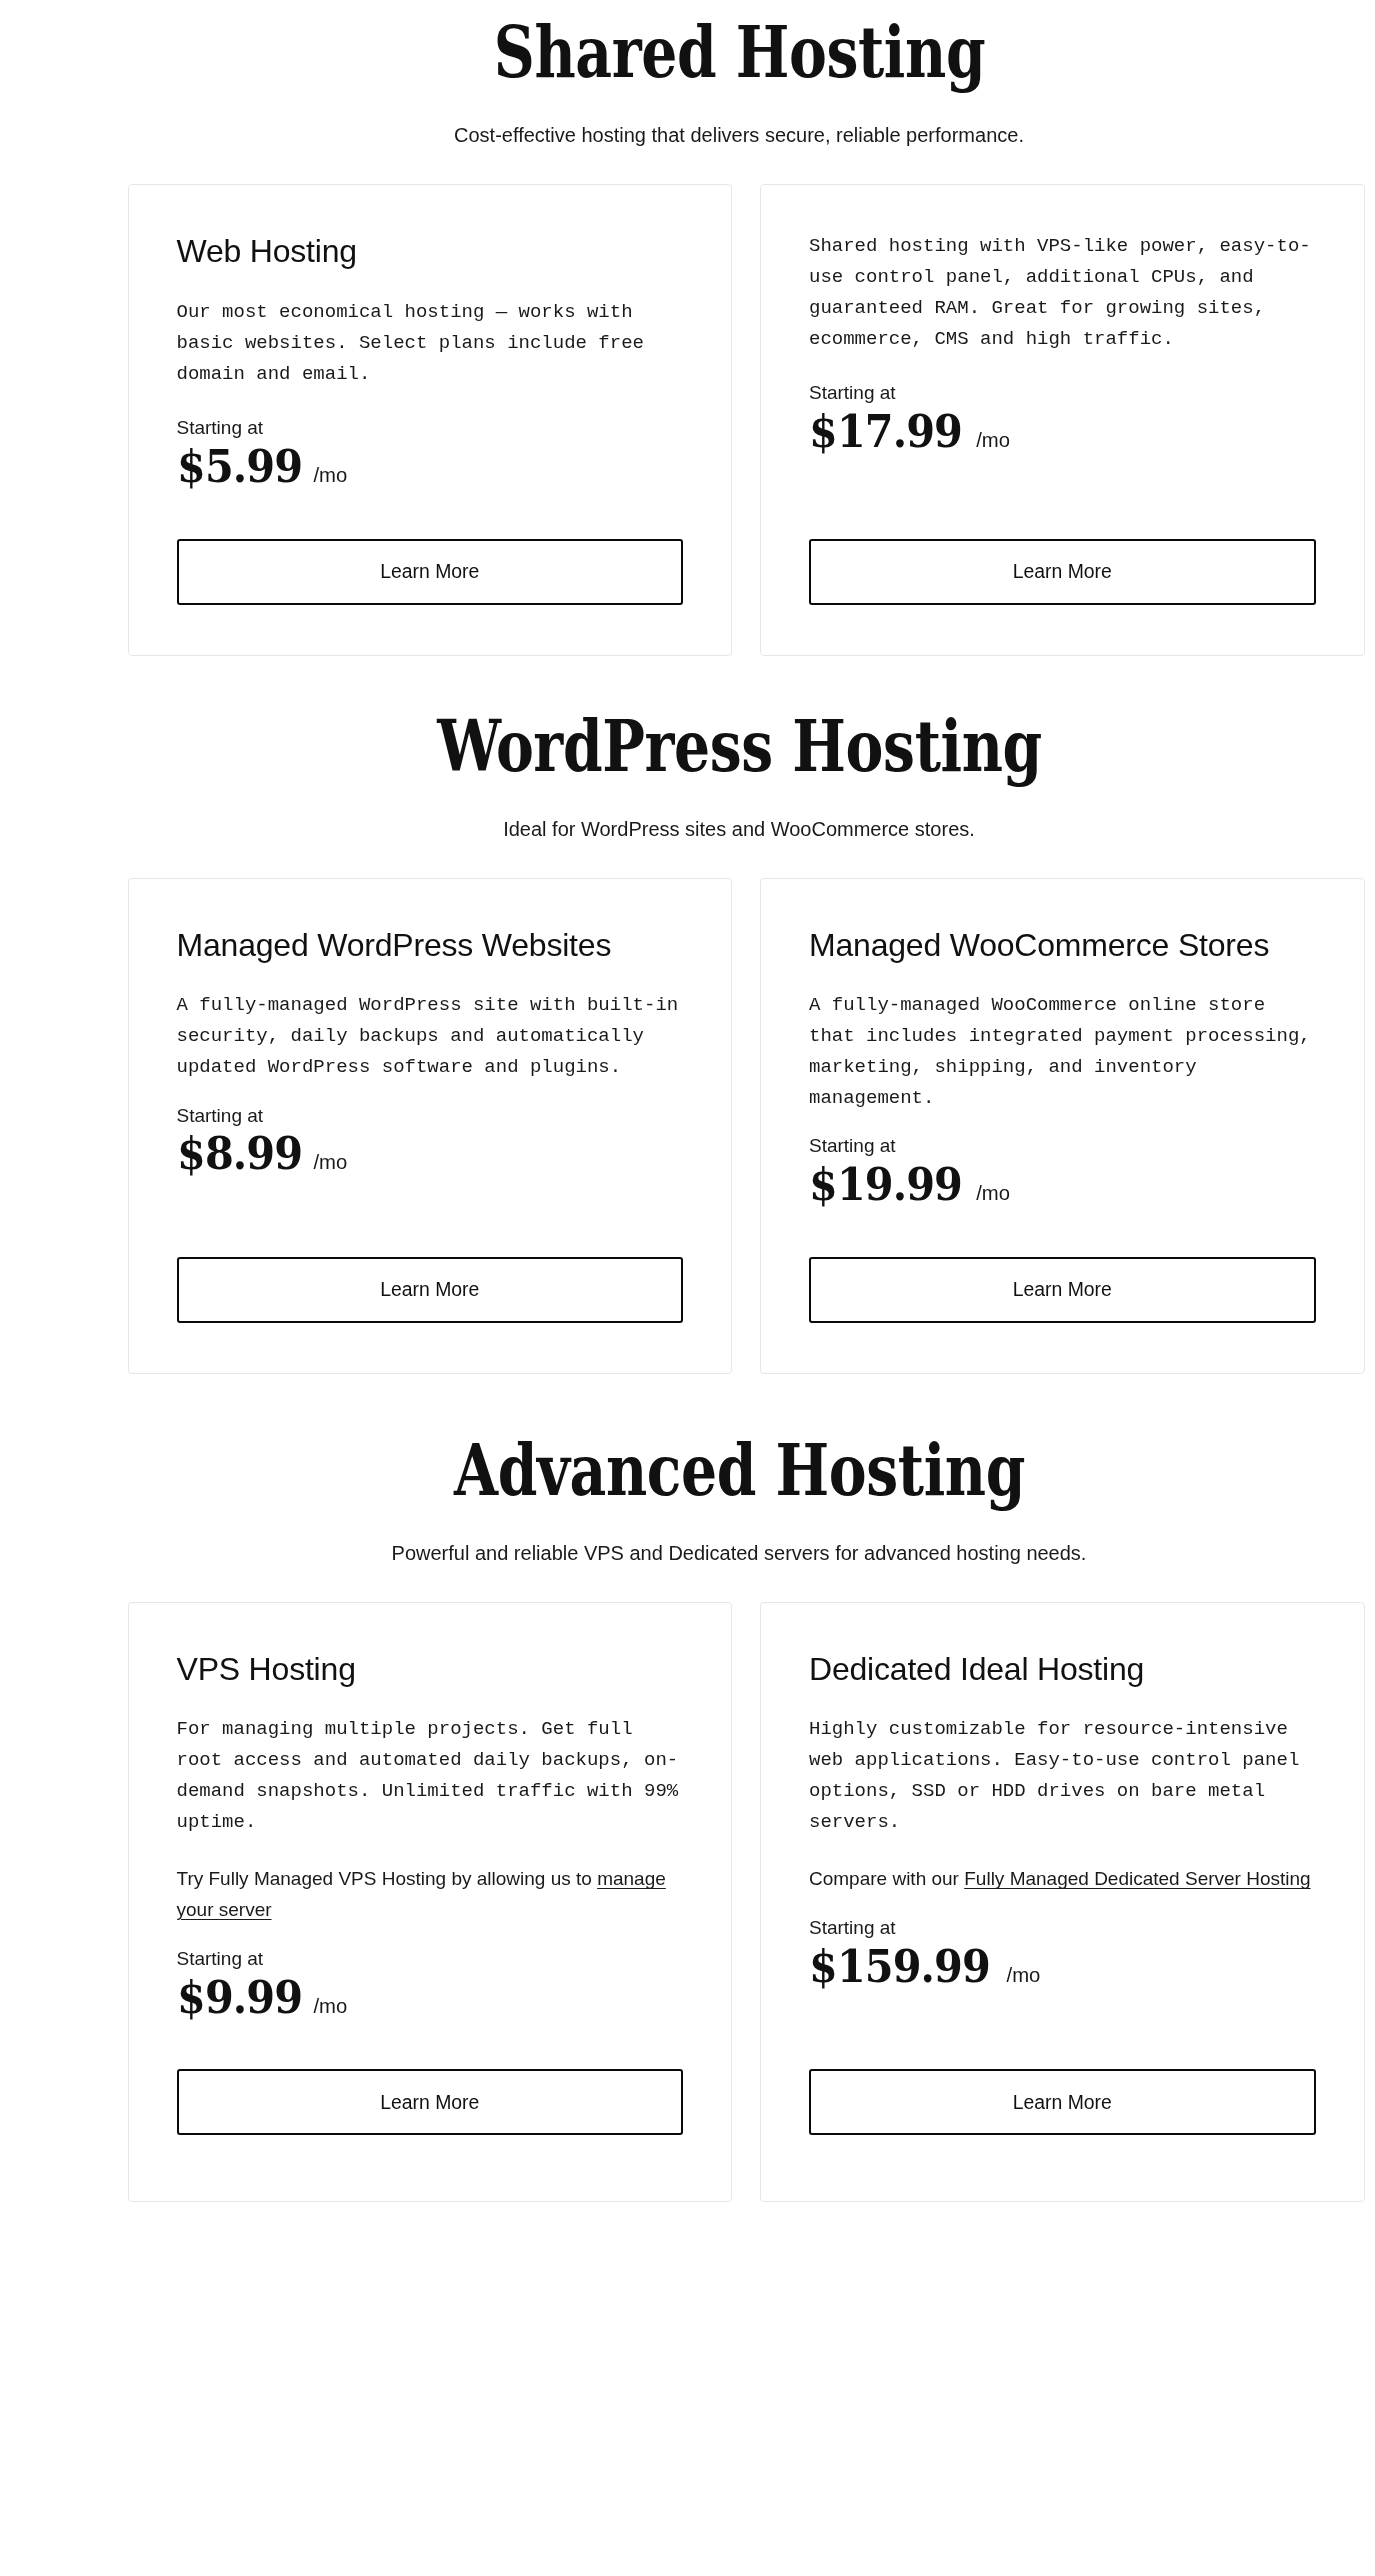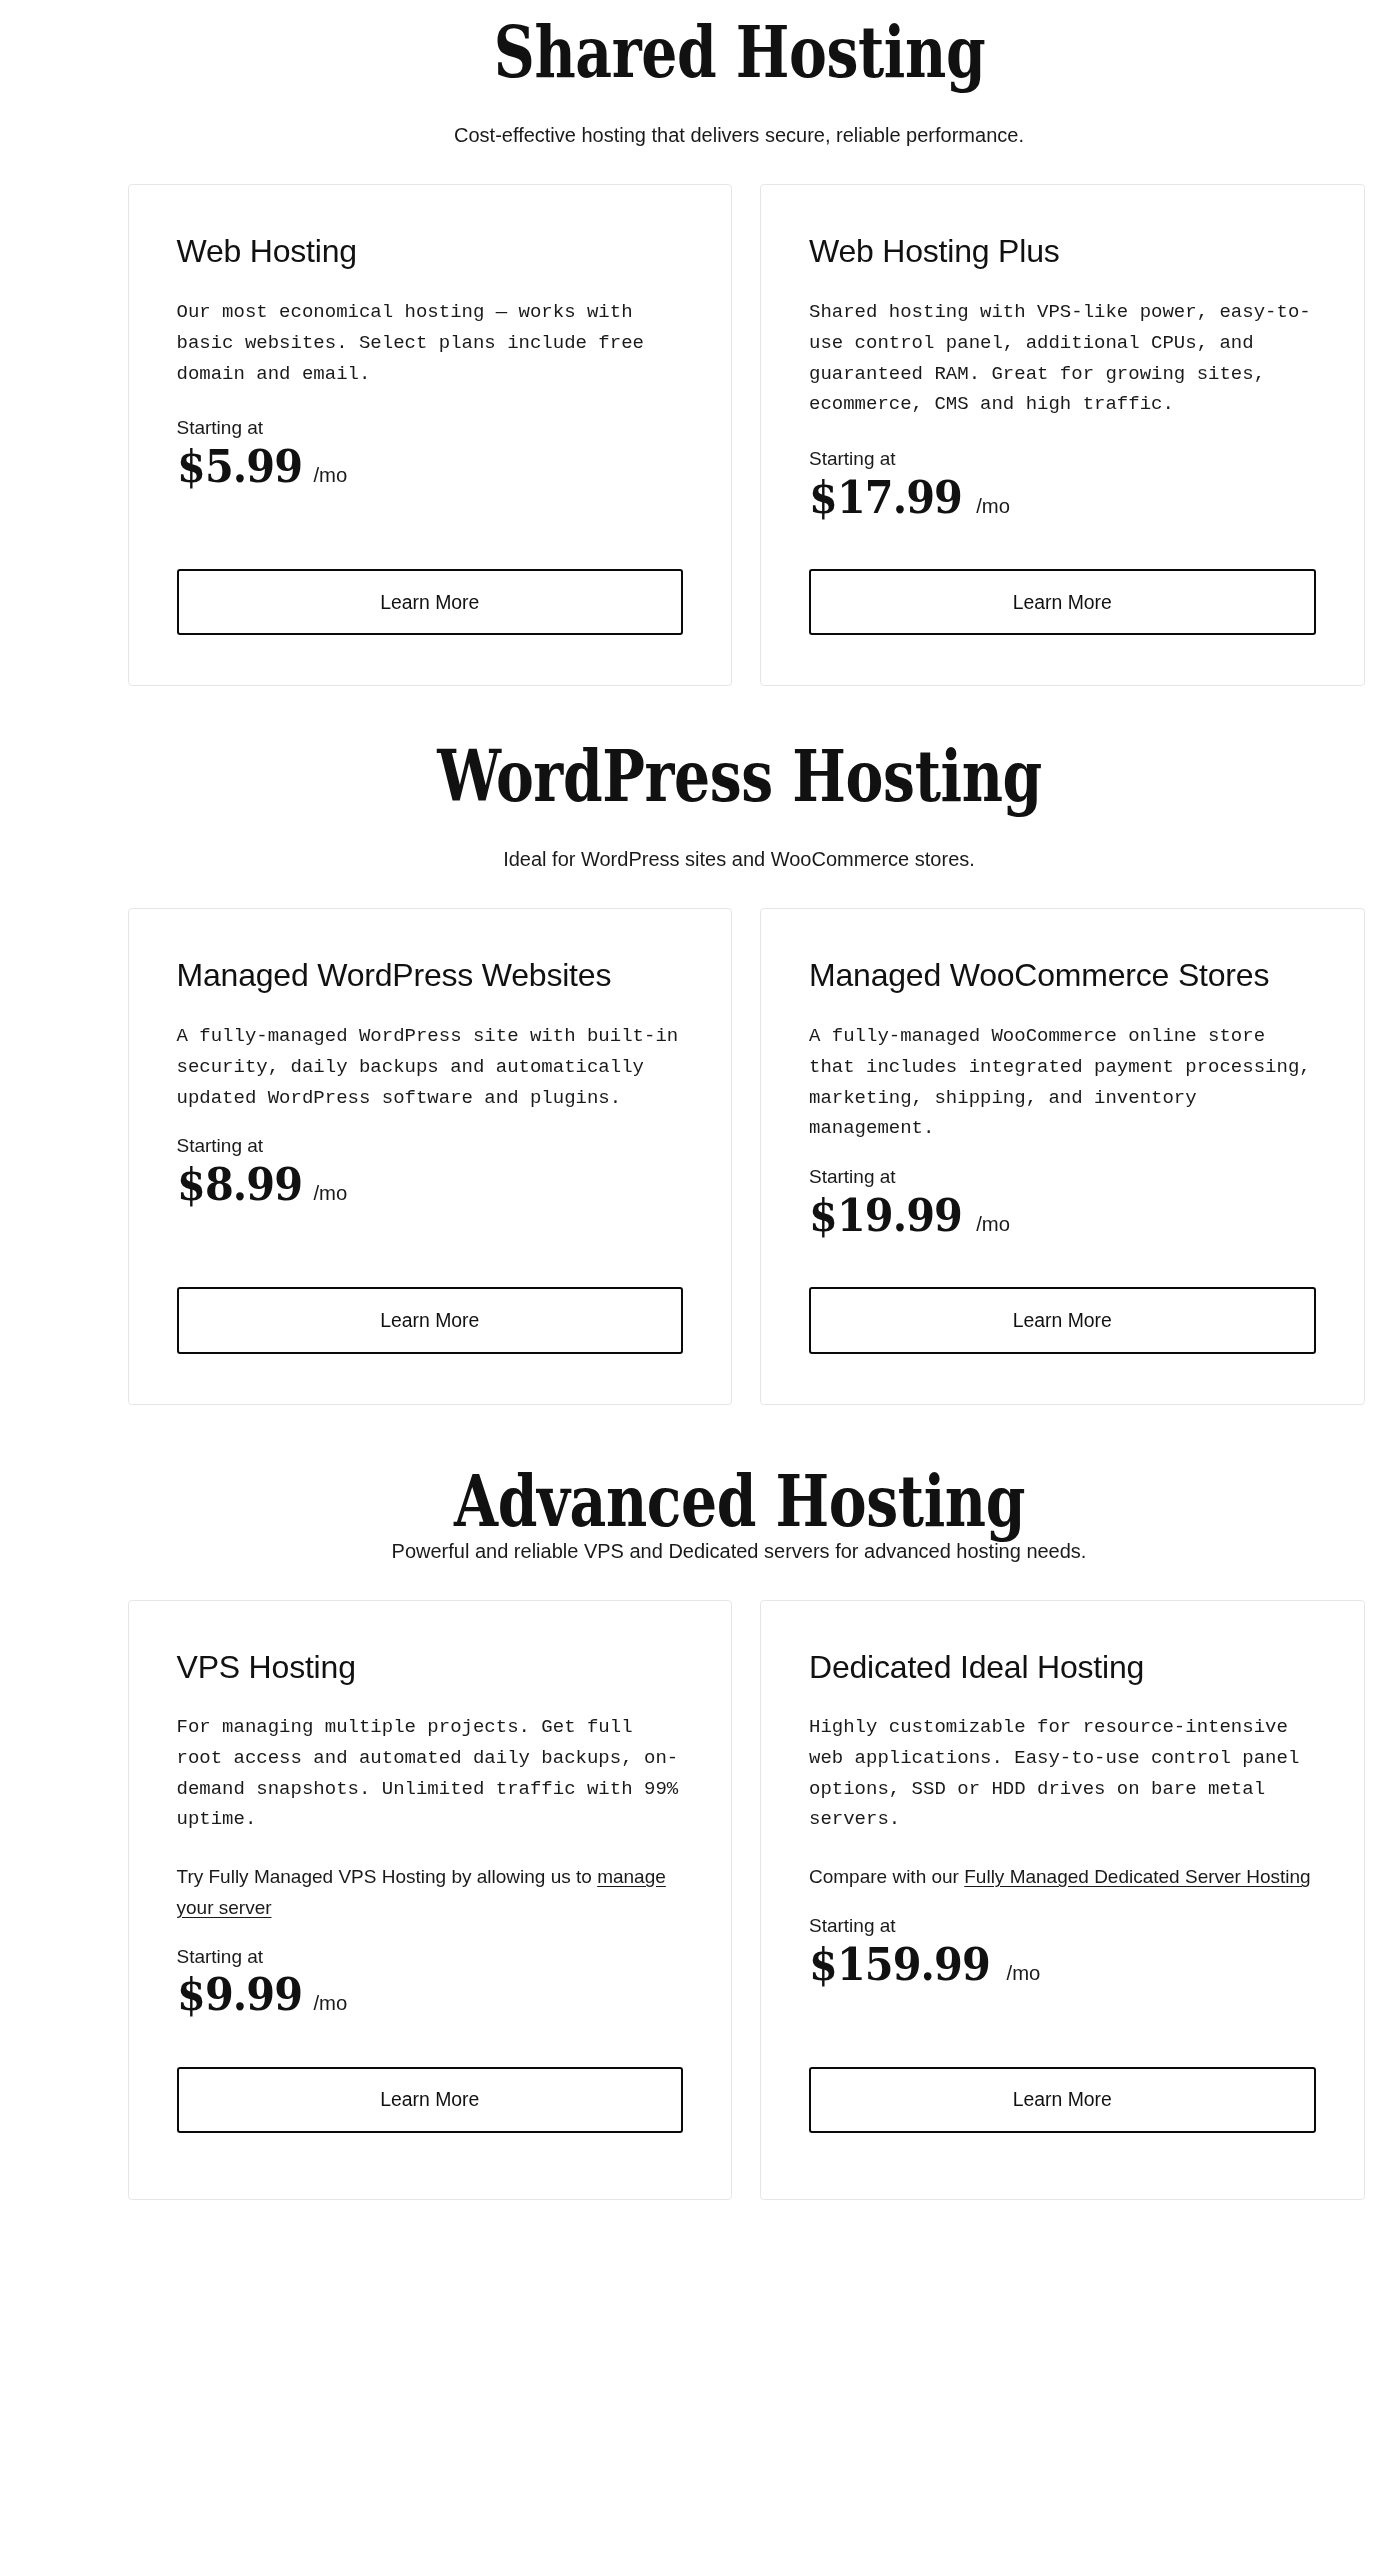--- a/index.html
+++ b/index.html
@@ -52,21 +52,21 @@
     margin-left: auto;
     margin-right: auto;
   }
 
   
   .sec-1 .section-title { margin-top: 17.4px; }
   .sec-1 .section-sub   { margin-top: 33px; }
   .sec-2 .section-title { margin-top: 0; }
   .sec-2 .section-sub   { margin-top: 33px; }
   .sec-3 .section-title { margin-top: 0; }
-  .sec-3 .section-sub   { }
+  .sec-3 .section-sub   { margin-top: 33px; }
 
   .sec-1 { padding-top: 0; }
   .sec-2 { padding-top: 55px; }
   .sec-3 { padding-top: 61px; }
 
   
   .cards {
     display: flex;
     gap: 28px;
     padding: 0 62px;
@@ -193,21 +193,20 @@
           <span class="price-row">
             <span class="price-amount">$5.99</span>
             <span class="price-per">/mo</span>
           </span>
         </div>
         <div class="spacer"></div>
         <button class="btn">Learn More</button>
       </div>
 
       <div class="card">
-        <h2 class="card-title">Web Hosting Plus</h2>
         <p class="card-desc">Shared hosting with VPS-like power, easy-to-use control panel, additional CPUs, and guaranteed RAM. Great for growing sites, ecommerce, CMS and high traffic.</p>
         <div class="price-block">
           <span class="starting-at">Starting at</span>
           <span class="price-row">
             <span class="price-amount">$17.99</span>
             <span class="price-per">/mo</span>
           </span>
         </div>
         <div class="spacer"></div>
         <button class="btn">Learn More</button>

